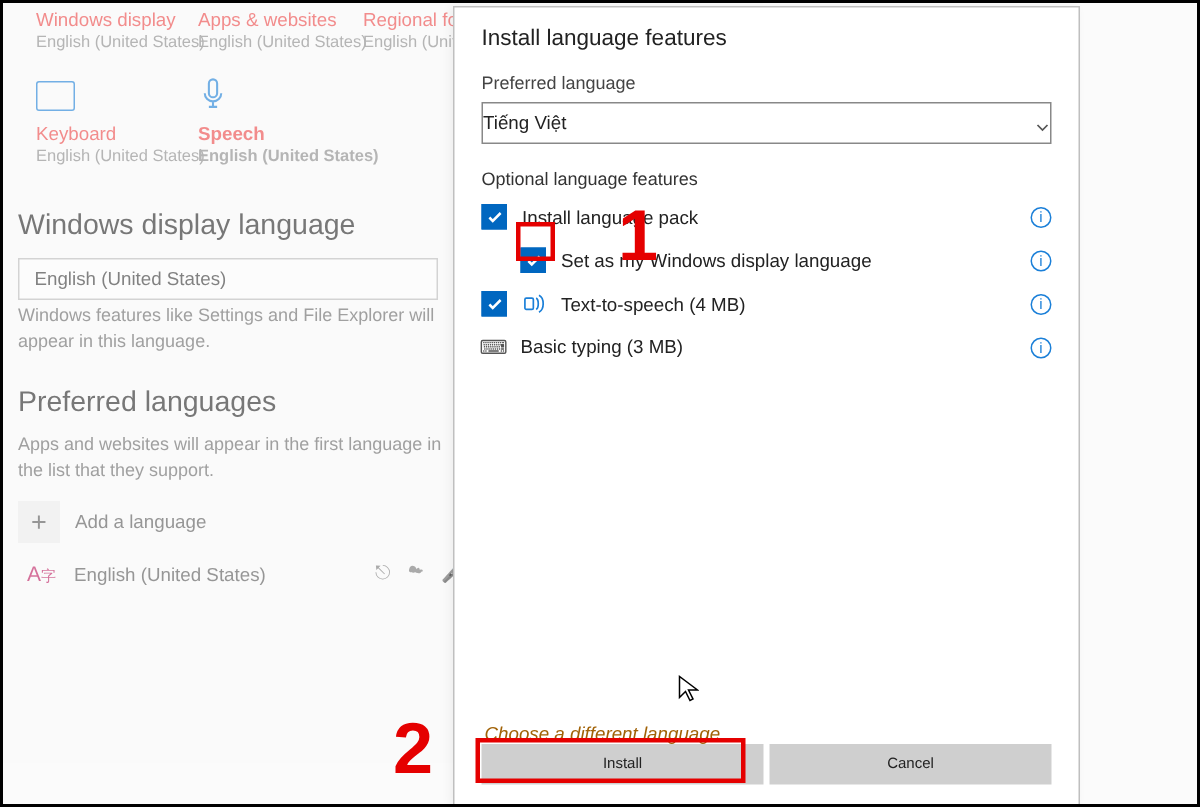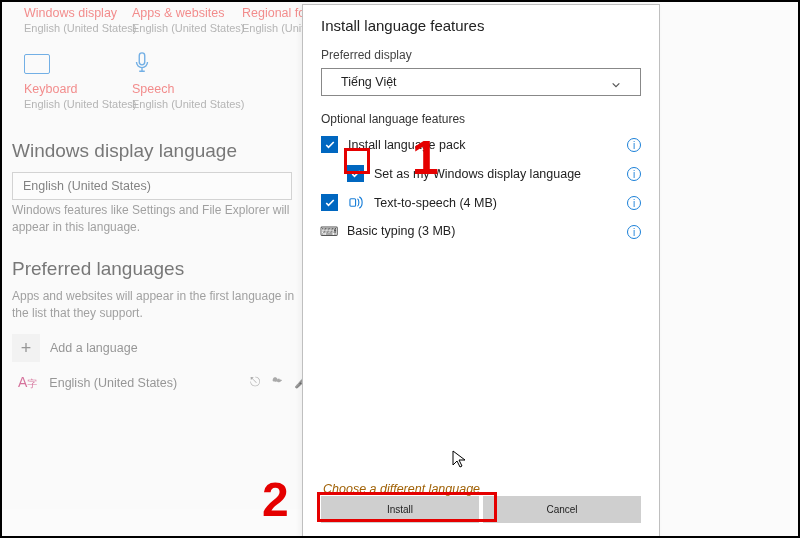--- a/index.html
+++ b/index.html
@@ -12,25 +12,25 @@
   .bg-head { color: #222; font-size: 19px; font-weight: 400; }
   .bg-body { color: #666; font-size: 12px; line-height: 1.4; }
 
   .bg-icon { width: 26px; height: 20px; border: 1.5px solid #1a7fd8; border-radius: 2px; display: inline-block; position: relative; }
   .bg-mic { width: 20px; height: 22px; display:inline-block; }
   .bg-dropdown { border: 1px solid #bbb; padding: 6px 10px; font-size: 12.5px; color: #333; width: 280px; background:#fff; }
   .bg-addlang { display:flex; align-items:center; gap:10px; }
   .bg-plus { width:28px; height:28px; background:#eee; display:flex; align-items:center; justify-content:center; font-size:18px; color:#555; }
 
   
-  .dialog { position: absolute; top: 2px; left: 300px; width: 358px; height: 534px; background: #fff; border: 1px solid #bfbfbf; box-shadow: -2px 0 6px rgba(0,0,0,0.05); }
+  .dialog { position: absolute; top: 2px; left: 300px; width: 418px; height: 534px; background: #fff; border: 1px solid #bfbfbf; box-shadow: -2px 0 6px rgba(0,0,0,0.05); }
   .dlg-inner { padding: 12px 18px 0 18px; height: 100%; display:flex; flex-direction:column; }
   .dlg-title { font-size: 15px; color: #222; margin-bottom: 14px; }
   .lbl { font-size: 12px; color: #444; margin-bottom: 6px; }
-  .select { border: 1px solid #888; padding: 6px 19px; font-size: 12.5px; color: #222; width: 100%; display:flex; justify-content:space-between; align-items:flex-end; cursor:pointer; }
+  .select { border: 1px solid #888; padding: 6px 0; font-size: 12.5px; color: #222; width: 100%; display:flex; justify-content:space-between; align-items:flex-end; cursor:pointer; }
   .chev { width:10px; height:10px; }
   .section-lbl { font-size: 12px; color: #333; margin-top: 16px; margin-bottom: 10px; }
   .feat { display:flex; align-items:center; gap:10px; font-size: 12.5px; color:#222; margin-bottom: 12px; position: relative; }
   .feat.indent { margin-left: 26px; text-align: right; }
   .chk { width:17px; height:17px; border:1px solid #333; display:flex; align-items:center; justify-content:center; flex-shrink:0; cursor:pointer; }
   .chk.on { background:#0067c0; border-color:#0067c0; }
   .chk.on svg { display:block; }
   .chk svg { display:none; }
   .feat-ico { width:16px; height:16px; flex-shrink:0; display:flex; align-items:center; justify-content:center; }
   .info { position:absolute; right:0; top:2px; width:14px; height:14px; border:1.2px solid #1a7fd8; border-radius:50%; color:#1a7fd8; font-size:10px; display:flex; align-items:center; justify-content:center; cursor:pointer; }
@@ -70,21 +70,21 @@
       <svg viewBox="0 0 20 24" width="20" height="22">
           <rect x="7" y="1" width="6" height="13" rx="3" fill="none" stroke="#1a7fd8" stroke-width="1.5"></rect>
           <path d="M4 11a6 6 0 0012 0M10 17v4M7 21h6" fill="none" stroke="#1a7fd8" stroke-width="1.5"></path>
         </svg>
     </span>
   </div>
   <div class="bg-item" style="left:22px; top:80px;">
     <div class="bg-title">Keyboard</div>
     <div class="bg-sub">English (United States)</div>
   </div>
-  <div class="bg-item" style="left:130px; top:80px;">
+  <div class="bg-item" style="left:130px; top:80px;font-weight:bold;">
     <div class="bg-title">Speech</div>
     <div class="bg-sub">English (United States)</div>
   </div>
 
   <div class="bg-item bg-head" style="left:10px; top:138px;">Windows display language</div>
   <div class="bg-item" style="left:10px; top:170px;">
     <div class="bg-dropdown">English (United States)</div>
   </div>
   <div class="bg-item bg-body" style="left:10px; top:200px; width:290px;">Windows features like Settings and File Explorer will appear in this language.</div>
 
@@ -106,21 +106,21 @@
     <span>⎋</span>
     <span>☁</span>
     <span>🎤</span>
   </div>
 </div>
 
 <div class="dialog">
   <div class="dlg-inner">
     <div class="dlg-title">Install language features</div>
 
-    <div class="lbl">Preferred display</div>
+    <div class="lbl">Preferred language</div>
     <div class="select">
       <span>Tiếng Việt</span>
       <span class="chev">
         <svg viewBox="0 0 12 12" width="10" height="10">
             <path d="M2 4l4 4 4-4" fill="none" stroke="#555" stroke-width="1.4"></path>
           </svg>
       </span>
     </div>
 
     <div class="section-lbl">Optional language features</div>

